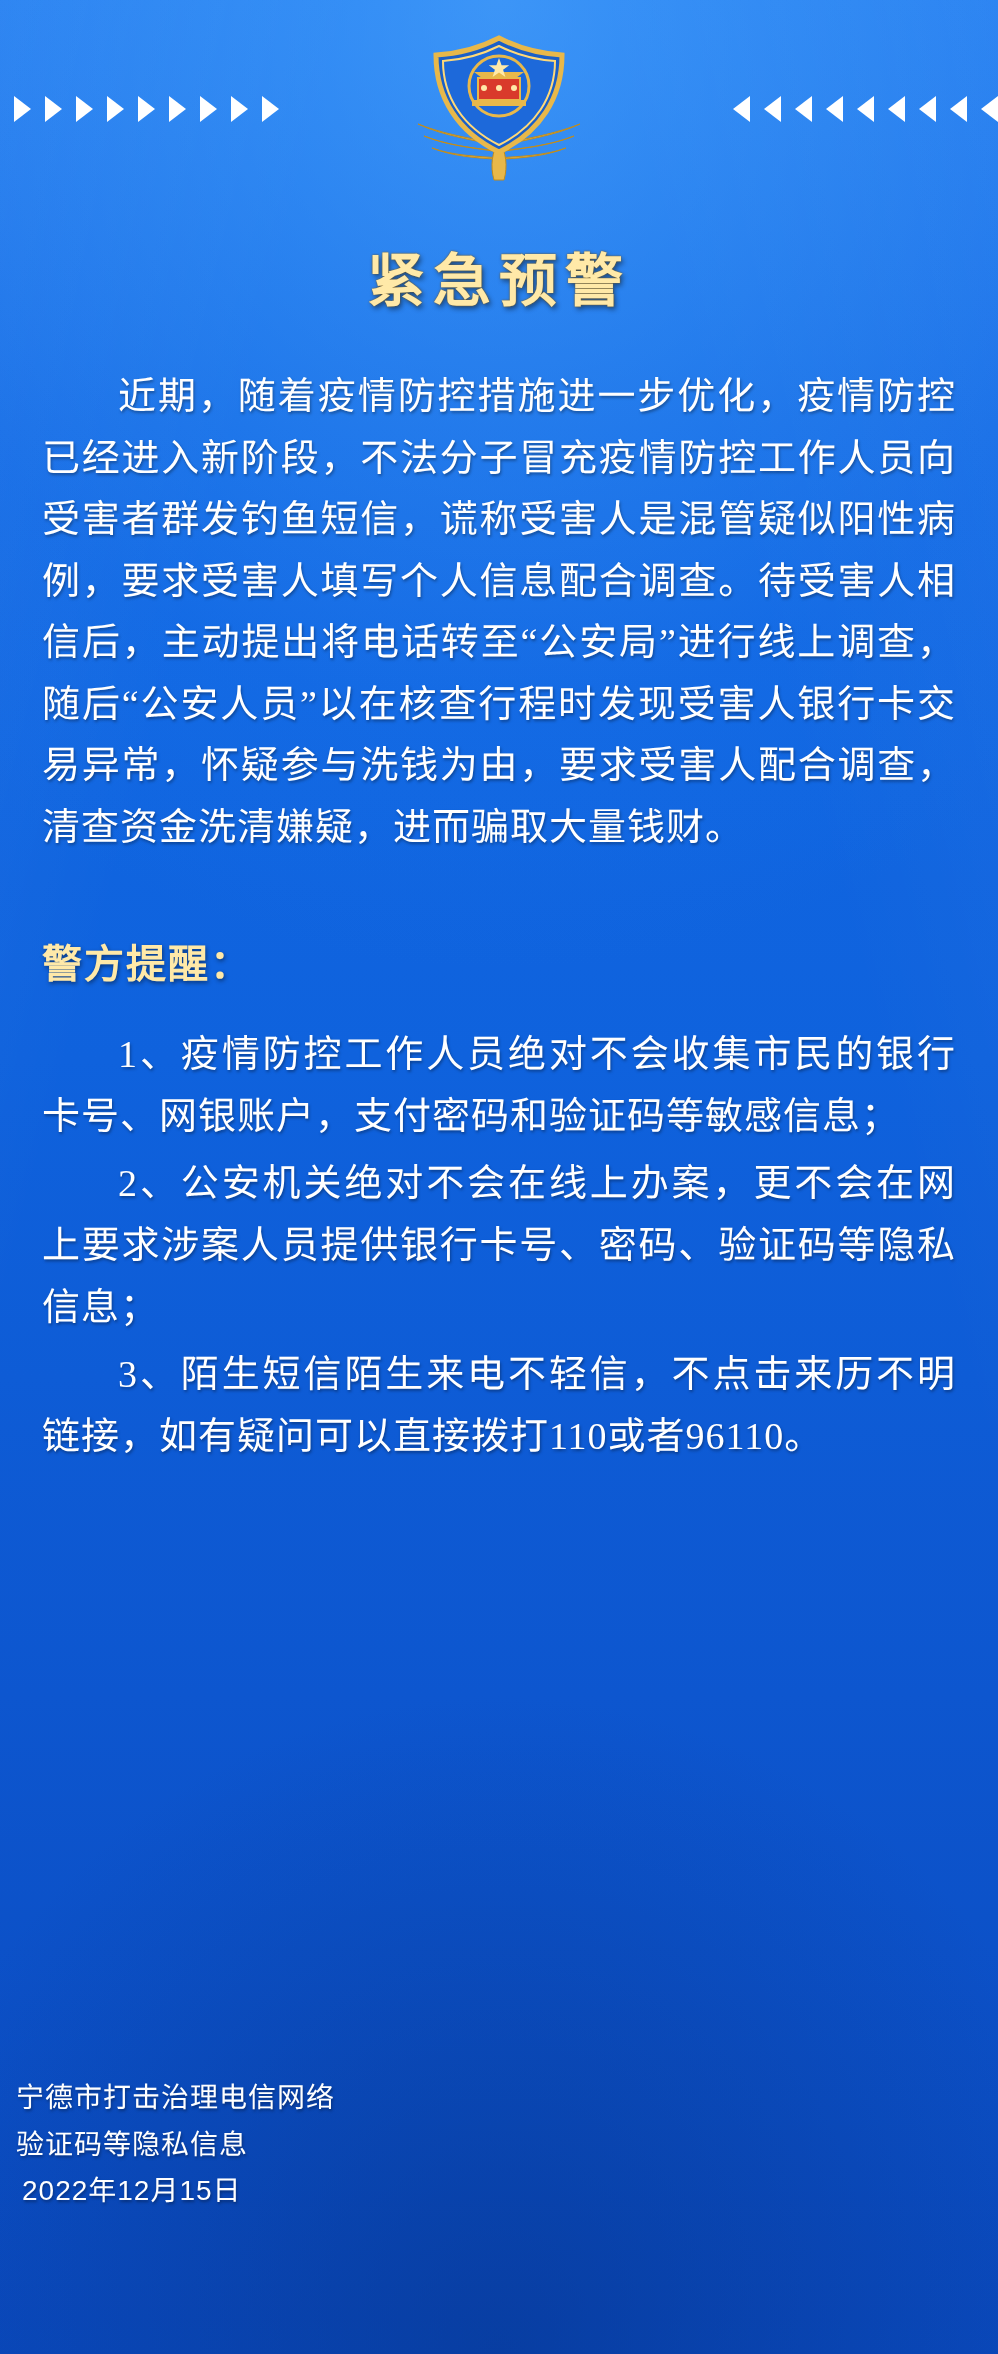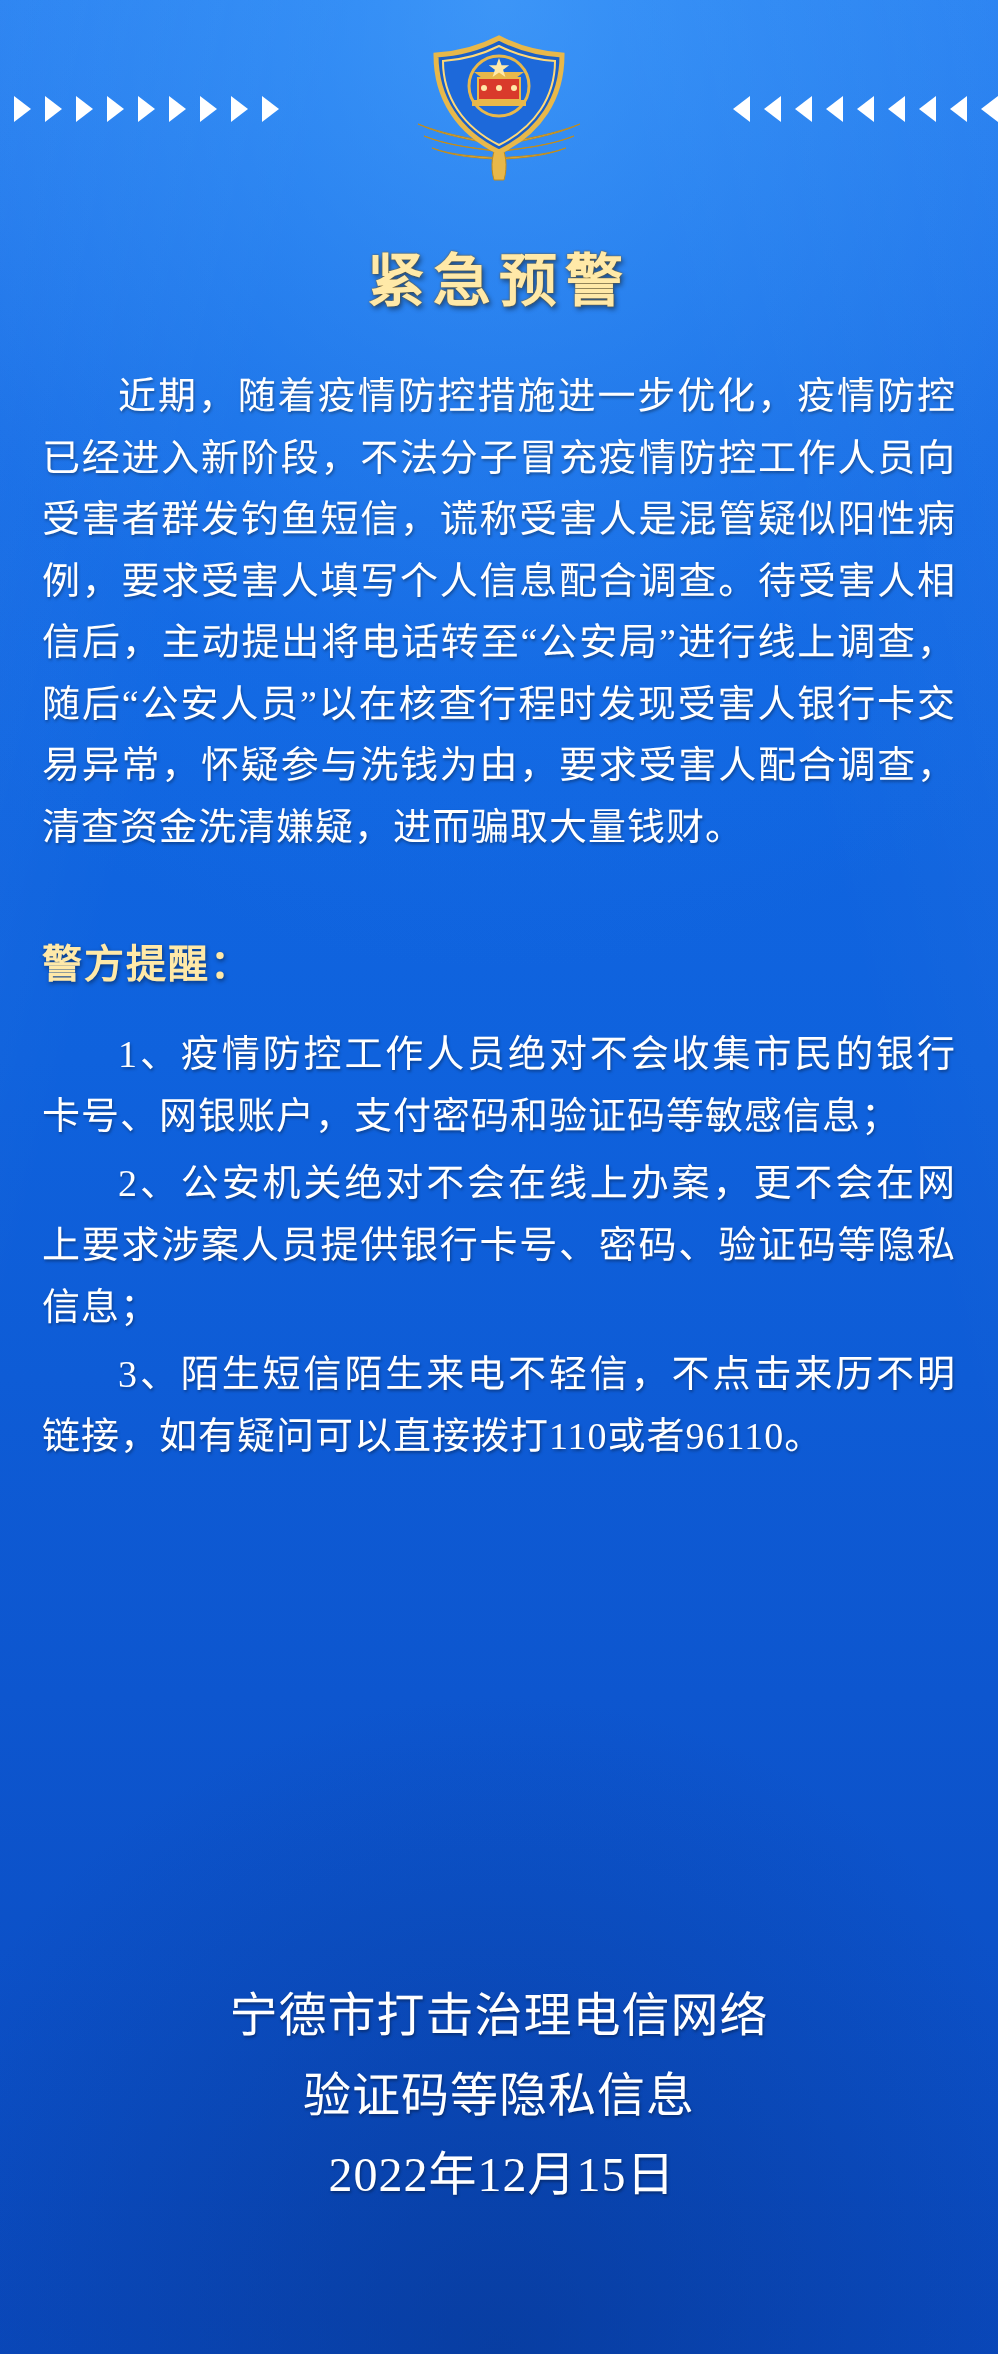--- a/index.html
+++ b/index.html
@@ -113,32 +113,32 @@
     text-shadow: 1px 2px 4px rgba(0,0,0,0.45);
   }
 
   .tips p {
     margin: 0 0 6px 0;
   }
 
   
   .footer {
     position: absolute;
-    left: 0;
+    left: 16px;
     right: 0;
     bottom: 140px;
-    text-align: center;
+    text-align: left;
     color: #ffffff;
-    font-size: 48px;
+    font-size: 28px;
     line-height: 1.65;
     letter-spacing: 1px;
     text-shadow: 1px 2px 3px rgba(0,0,0,0.35);
   }
   .footer div { white-space: nowrap; }
-  .footer .date { font-family: Liberation Serif, serif; padding-left: 6px; }
+  .footer .date { font-family: Liberation Sans, sans-serif; padding-left: 6px; }
 </style>
 </head>
 <body>
 
 <div class="poster">
 
   <div class="header">
 
     <div class="chevrons left">
       <span class="chev"></span>

